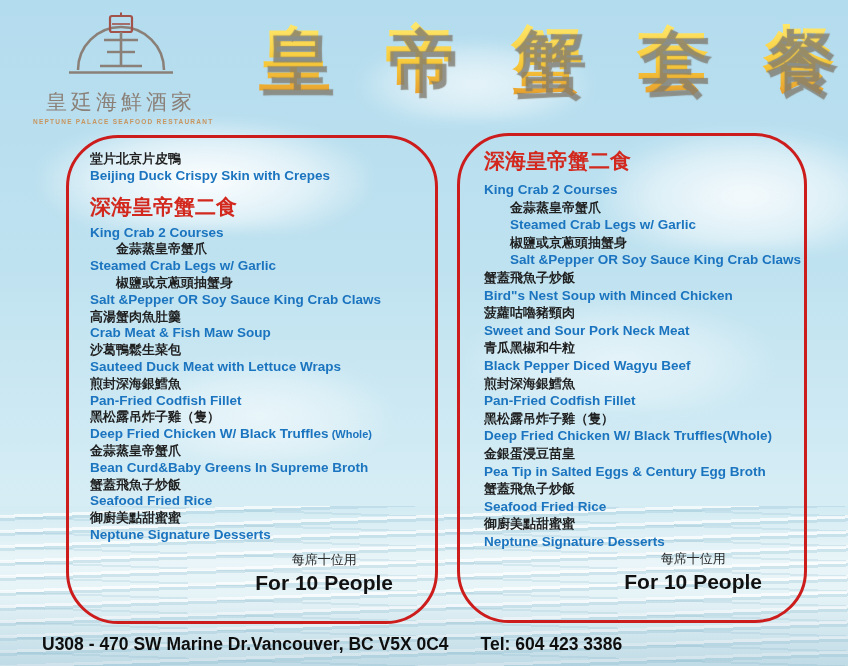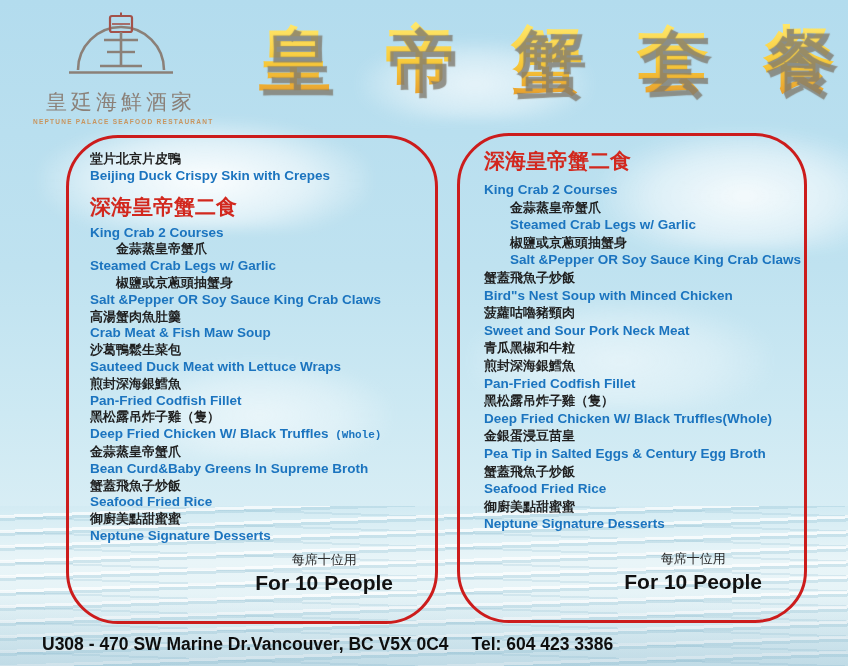--- a/index.html
+++ b/index.html
@@ -41,26 +41,26 @@
   .panel{position:absolute;border:3px solid #cc1c1c;border-radius:52px;box-sizing:border-box;}
   .panel-left{left:66px;top:135px;width:372px;height:489px;padding:13px 18px 0 21px;}
   .panel-right{left:457px;top:133px;width:350px;height:490px;padding:12px 14px 0 24px;}
   .line{white-space:nowrap;}
   .line.cn{font-size:13px;font-weight:bold;color:#1f1f1f;line-height:16.8px;}
   .line.en{font-size:13.5px;font-weight:600;color:#1b74bf;line-height:16.8px;}
   .panel-right .line.cn,.panel-right .line.en{line-height:17.6px;}
   .line.heading{font-size:21px;font-weight:bold;color:#d2281e;line-height:26px;margin:9px 0 5px;}
   .line.heading:first-child{margin-top:0;margin-bottom:7px;}
   .line.indent{padding-left:26px;}
-  .note{font-size:11px;font-weight:600;color:#1b74bf;font-family:Liberation Mono, monospace;}
+  .note{font-size:11px;font-weight:600;color:#1b74bf;}
   .serving{position:absolute;right:42px;bottom:26px;text-align:center;}
   .serving-cn{font-size:13px;color:#2a2a2a;line-height:22px;}
   .serving-en{font-size:21px;font-weight:bold;color:#111;line-height:24px;text-align:right;}
   
-  .footer{position:absolute;left:42px;top:634px;display:flex;gap:23px;
+  .footer{position:absolute;left:42px;top:634px;display:flex;gap:32px;
     font-size:17.5px;font-weight:bold;color:#0e0e0e;white-space:nowrap;}
 </style>
 </head>
 <body>
 
 <div class="cloud c1"></div>
 <div class="cloud c2"></div>
 <div class="cloud c3"></div>
 <div class="cloud c4"></div>
 <div class="cloud c5"></div>
@@ -122,20 +122,21 @@
       <div class="line en">King Crab 2 Courses</div>
       <div class="line cn indent">金蒜蒸皇帝蟹爪</div>
       <div class="line en indent">Steamed Crab Legs w/ Garlic</div>
       <div class="line cn indent">椒鹽或京蔥頭抽蟹身</div>
       <div class="line en indent">Salt &amp;Pepper OR Soy Sauce King Crab Claws</div>
       <div class="line cn">蟹蓋飛魚子炒飯</div>
       <div class="line en">Bird"s Nest Soup with Minced Chicken</div>
       <div class="line cn">菠蘿咕嚕豬頸肉</div>
       <div class="line en">Sweet and Sour Pork Neck Meat</div>
       <div class="line cn">青瓜黑椒和牛粒</div>
+      <div class="line en">Black Pepper Diced Wagyu Beef</div>
       <div class="line cn">煎封深海銀鱈魚</div>
       <div class="line en">Pan-Fried Codfish Fillet</div>
       <div class="line cn">黑松露吊炸子雞（隻）</div>
       <div class="line en">Deep Fried Chicken W/ Black Truffles(Whole)</div>
       <div class="line cn">金銀蛋浸豆苗皇</div>
       <div class="line en">Pea Tip in Salted Eggs &amp; Century Egg Broth</div>
       <div class="line cn">蟹蓋飛魚子炒飯</div>
       <div class="line en">Seafood Fried Rice</div>
       <div class="line cn">御廚美點甜蜜蜜</div>
       <div class="line en">Neptune Signature Desserts</div>

